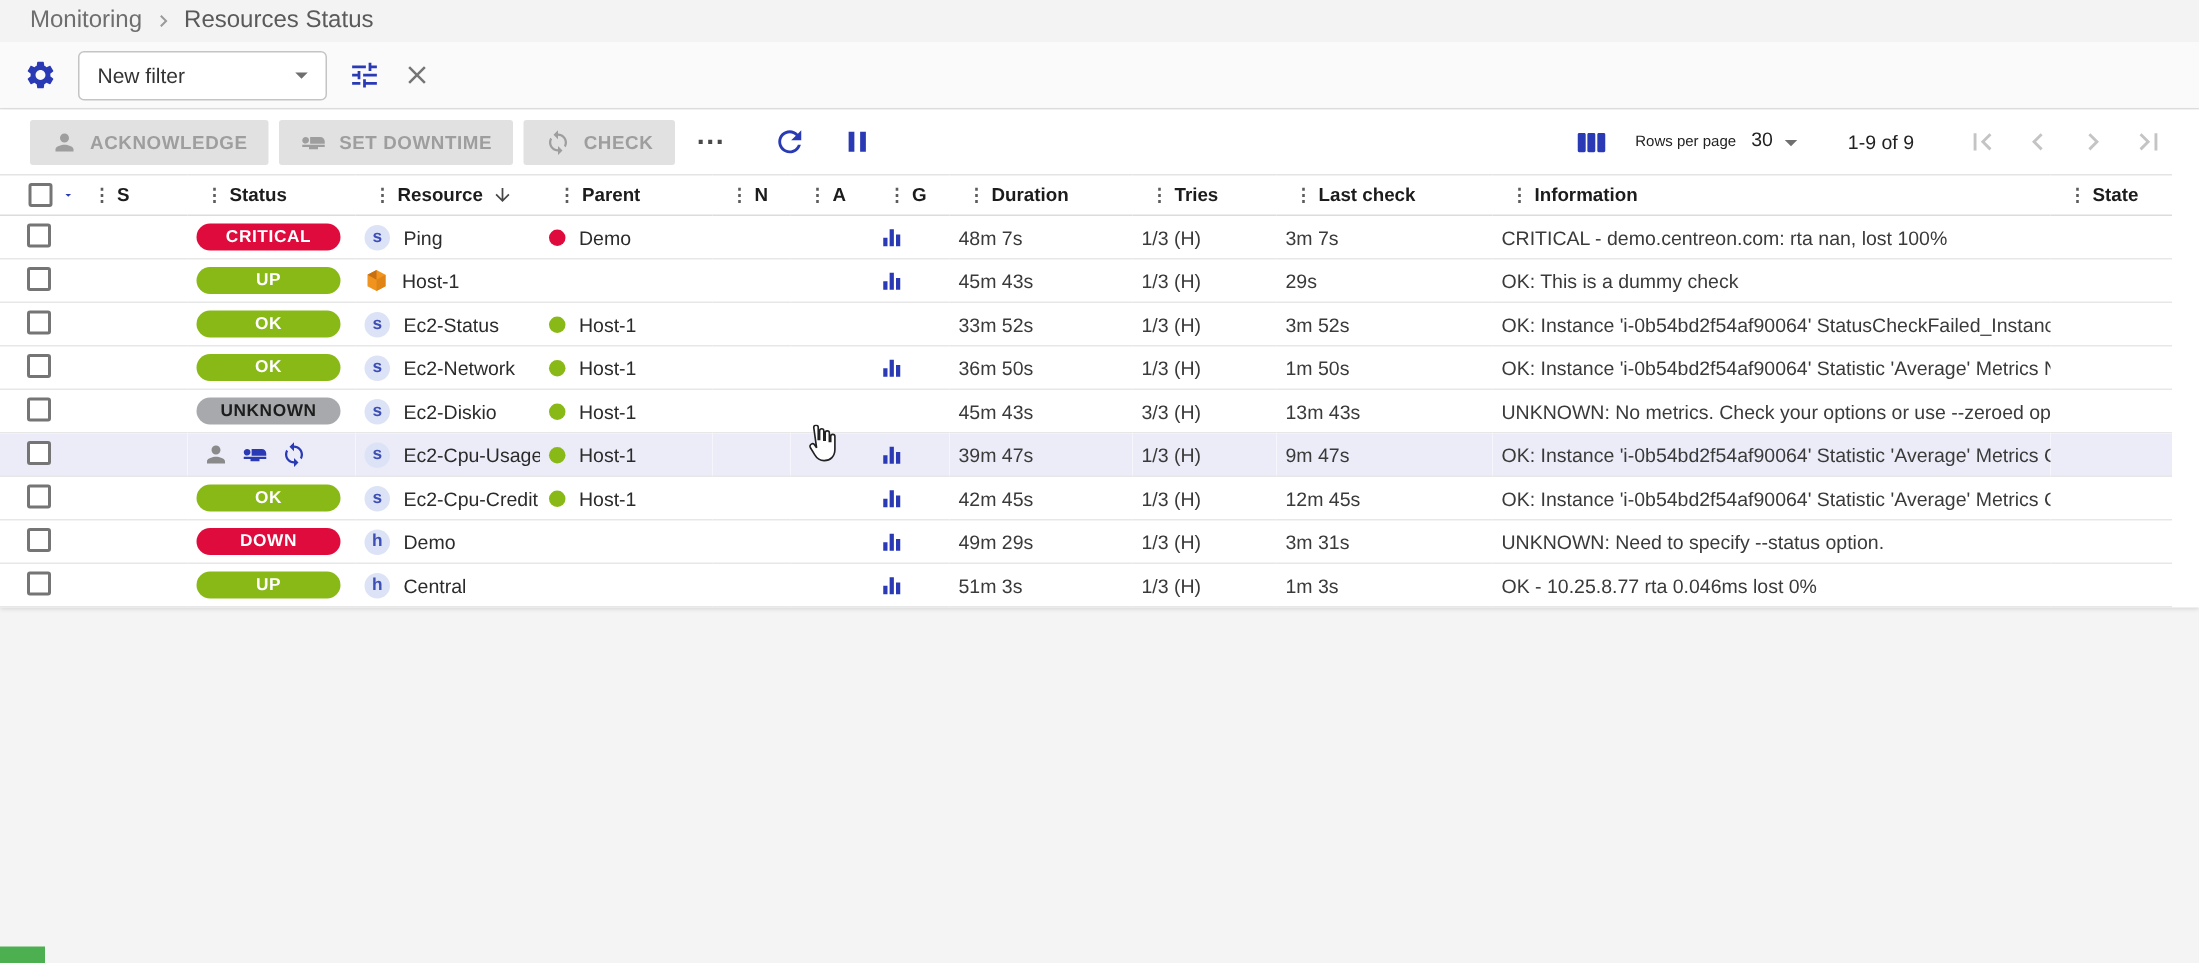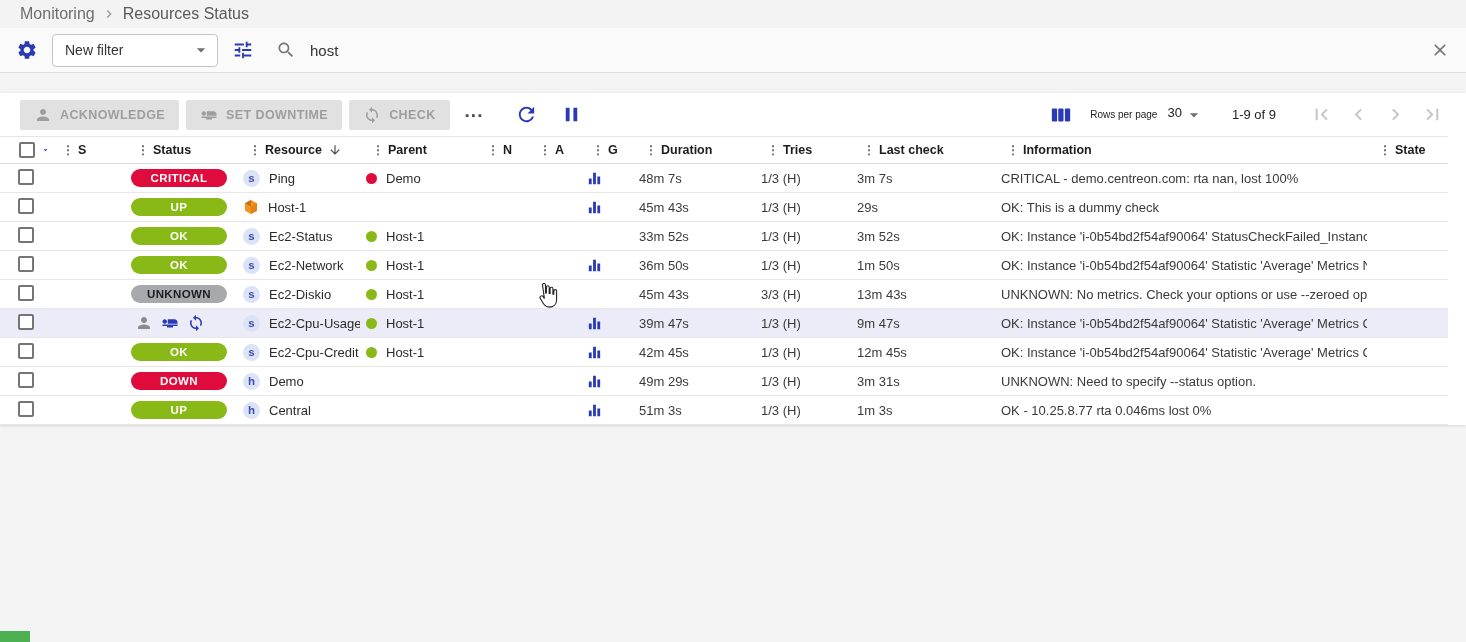--- a/index.html
+++ b/index.html
@@ -33,21 +33,21 @@
   .filter-select{width:166px;height:33px;border:1px solid #c4c4c4;border-radius:4px;background:#fff;display:flex;align-items:center;justify-content:space-between;padding:0 6px 0 12px;font-size:14px;color:#333;cursor:pointer;flex:0 0 auto;}
   .caret-gray{width:20px;height:20px;fill:#6f6f6f;}
   .icon-btn{background:none;border:none;padding:0;cursor:pointer;display:flex;align-items:center;justify-content:center;}
   .tune-ic{width:22px;height:22px;fill:var(--accent);}
   .search-box{flex:1;display:flex;align-items:center;gap:14px;padding-left:8px;}
   .search-ic{width:20px;height:20px;fill:#757575;}
   .search-input{flex:1;border:none;outline:none;background:transparent;font-size:15px;color:#333;font-family:"Liberation Sans",sans-serif;}
   .close-ic{width:20px;height:20px;fill:#757575;}
 
   
-  .card{margin-top:20px;background:#fff;box-shadow:0 1px 3px rgba(0,0,0,0.12);}
+  .card{margin-top:0;background:#fff;box-shadow:0 1px 3px rgba(0,0,0,0.12);}
   .toolbar{height:43px;display:flex;align-items:center;justify-content:space-between;padding:0 22px 0 20px;}
   .toolbar-left{display:flex;align-items:center;}
   .act-btn{display:inline-flex;align-items:center;gap:8px;height:30px;padding:0 14px;border:none;border-radius:2px;background:#e1e1e1;color:#9e9e9e;font-family:"Liberation Sans",sans-serif;font-size:12.5px;font-weight:bold;letter-spacing:0.4px;margin-right:7px;cursor:default;}
   .act-btn svg{width:18px;height:18px;fill:#9e9e9e;}
   .more-btn{border:none;background:none;font-weight:bold;font-size:19px;color:#4a4a4a;letter-spacing:1px;margin:0 10px 8px 8px;cursor:pointer;line-height:10px;}
   .tb-ic{width:23px;height:23px;fill:var(--accent);}
   .tb-btn{margin-left:22px;}
   .toolbar-right{display:flex;align-items:center;}
   .cols-ic{width:22px;height:22px;fill:var(--accent);}
   .rpp-label{font-size:10px;color:#222;margin:0 10px 0 18px;}
@@ -111,26 +111,20 @@
     <span>New filter</span>
     <svg class="caret-gray" viewBox="0 0 24 24">
         <path d="M7 10l5 5 5-5z"></path>
       </svg>
   </div>
   <button class="icon-btn">
     <svg class="tune-ic" viewBox="0 0 24 24">
         <path d="M3 17v2h6v-2H3zM3 5v2h10V5H3zm10 16v-2h8v-2h-8v-2h-2v6h2zM7 9v2H3v2h4v2h2V9H7zm14 4v-2H11v2h10zm-6-4h2V7h4V5h-4V3h-2v6z"></path>
       </svg>
   </button>
-  <div class="search-box">
-    <svg class="search-ic" viewBox="0 0 24 24">
-        <path d="M15.5 14h-.79l-.28-.27C15.41 12.59 16 11.11 16 9.5 16 5.91 13.09 3 9.5 3S3 5.91 3 9.5 5.91 16 9.5 16c1.61 0 3.09-.59 4.23-1.57l.27.28v.79l5 5L20.49 19l-5-5zm-6 0C7.01 14 5 11.99 5 9.5S7.01 5 9.5 5 14 7.01 14 9.5 11.99 14 9.5 14z"></path>
-      </svg>
-    <input class="search-input" type="text" value="host" style="">
-  </div>
   <button class="icon-btn">
     <svg class="close-ic" viewBox="0 0 24 24">
         <path d="M19 6.41 17.59 5 12 10.59 6.41 5 5 6.41 10.59 12 5 17.59 6.41 19 12 13.41 17.59 19 19 17.59 13.41 12z"></path>
       </svg>
   </button>
 </div>
 
 <div class="card">
 
   <div class="toolbar">

